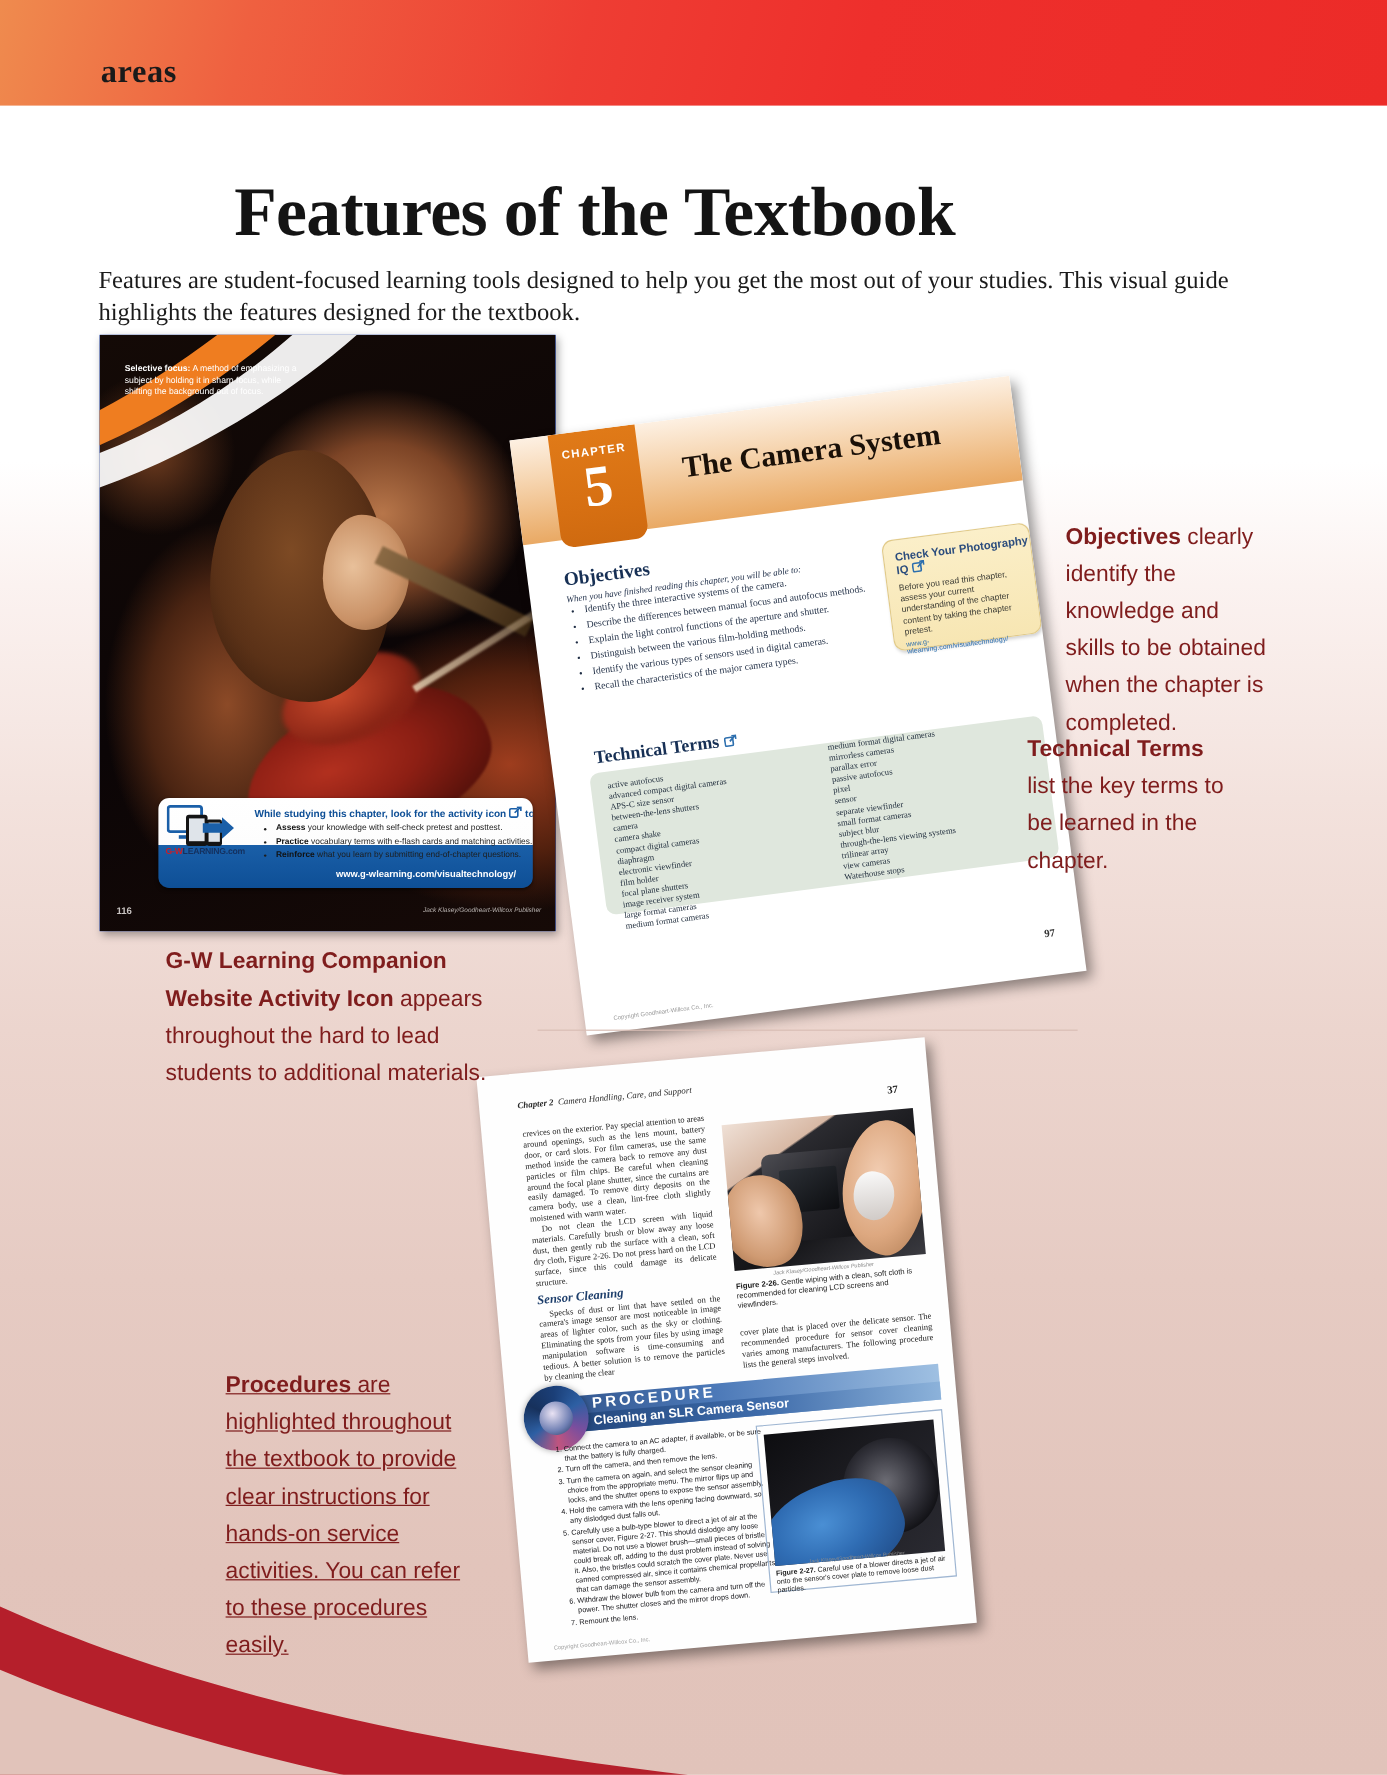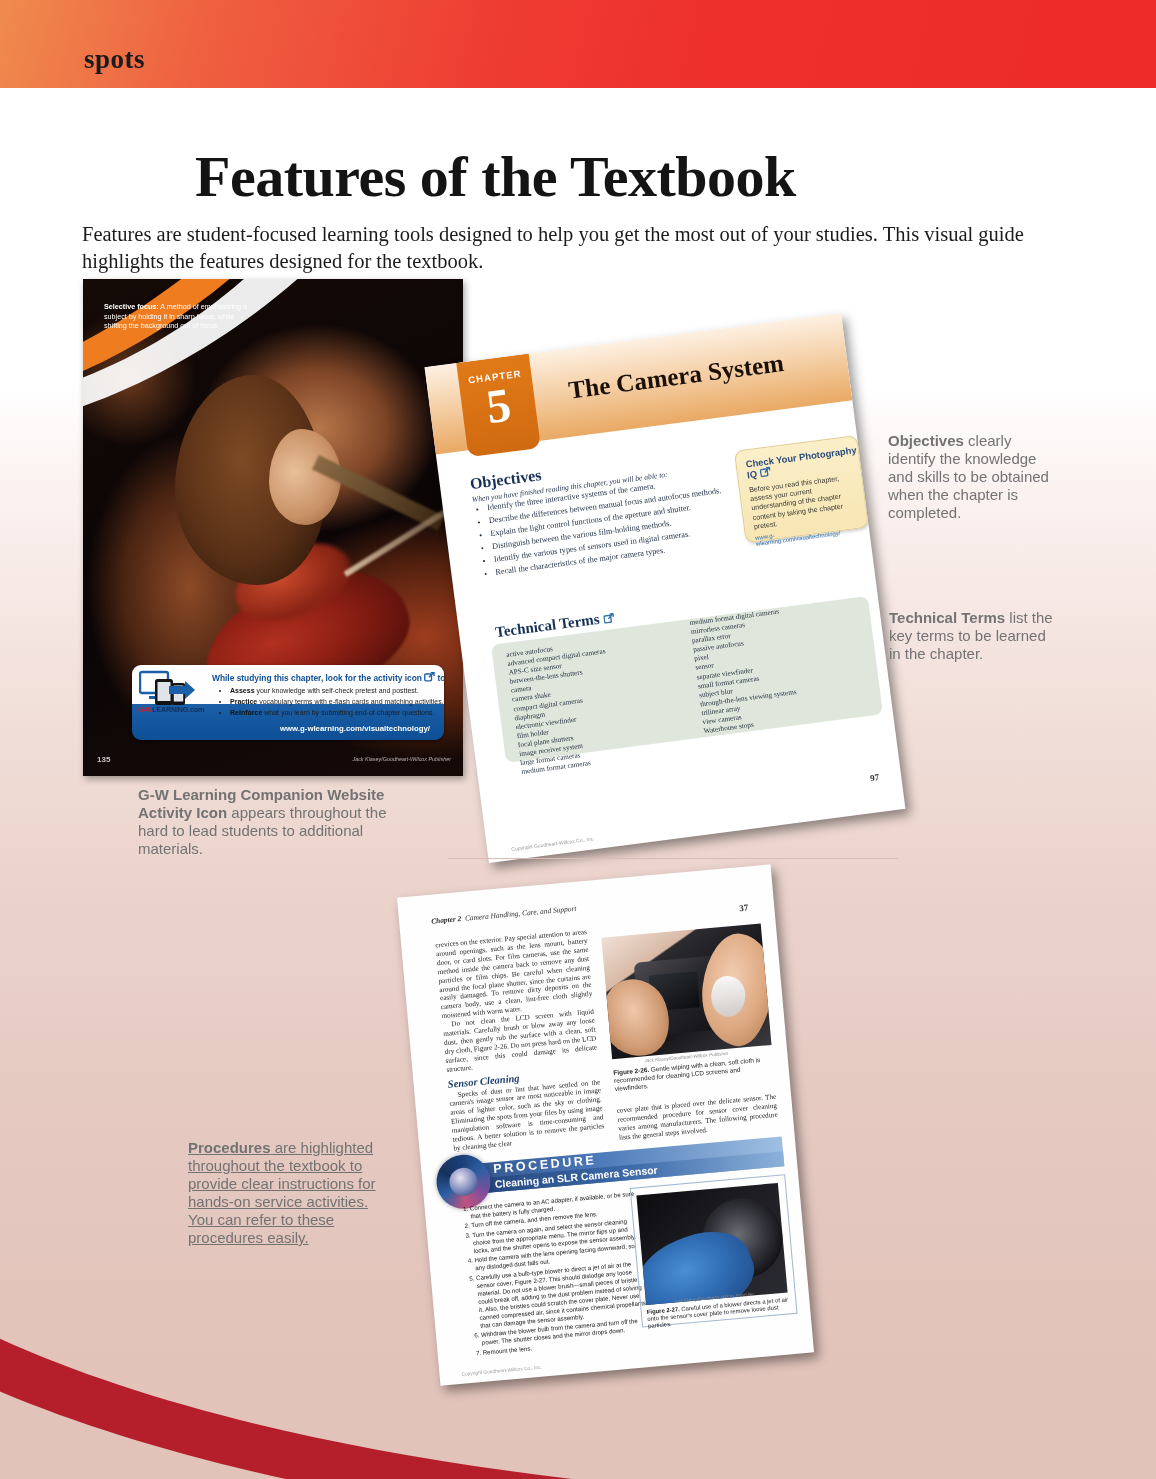--- a/index.html
+++ b/index.html
@@ -200,34 +200,34 @@
     border-radius:50% 46% 40% 52%;transform:rotate(-16deg);}
   .pr-photo2 .ring{position:absolute;left:62px;top:12px;width:80px;height:80px;border-radius:50%;
     background:radial-gradient(circle at 45% 45%,#6c6c74 0%,#32323a 45%,#101014 75%);}
   .pr-cap2{position:absolute;left:212px;top:432px;width:142px;font-size:5.9px;line-height:7.2px;color:#1b1b1b;}
   .pr-cap2 b{font-weight:bold;}
   .pr-credit2{position:absolute;left:240px;top:424px;font-size:4.4px;font-style:italic;color:#8b8b8b;}
   .pr-copy{position:absolute;left:22px;bottom:7px;font-size:4.8px;color:#a0a0a0;}
   .pr-frame{position:absolute;left:206px;top:310px;width:154px;height:138px;border:1px solid #9fb6d2;}
 
   
-  .callout{position:absolute;color:#737373;font-size:15px;line-height:18px;}
+  .callout{position:absolute;color:#7f1d1d;font-size:19px;line-height:31px;}
   .callout b{font-weight:bold;}
   #co-objectives{left:888px;top:432px;width:168px;}
-  #co-techterms{left:889px;top:609px;width:172px;}
+  #co-techterms{left:856px;top:609px;width:172px;}
   #co-gw{left:138px;top:786px;width:272px;}
   #co-proc{left:188px;top:1139px;width:200px;text-decoration:underline;}
 
   .divider{position:absolute;left:448px;top:858px;width:450px;height:1px;background:#d9bdb5;}
 </style>
 </head>
 <body>
 
 <div class="topband"></div>
-<div class="folio">spots</div>
+<div class="folio">areas</div>
 
 <h1 class="pagetitle">Features of the Textbook</h1>
 <p class="intro">Features are student-focused learning tools designed to help you get the most out of your studies. This visual guide highlights the features designed for the textbook.</p>
 
 <div class="violinpage">
   <div class="vp-photo">
     <div class="vp-bg"></div>
     <div class="vp-violin"></div>
     <div class="vp-violin2"></div>
     <div class="vp-head"></div>
@@ -264,21 +264,21 @@
       <span>to:</span>
     </div>
     <ul class="gw-list">
       <li><b>Assess</b><span> your knowledge with self-check pretest and posttest.</span></li>
       <li><b>Practice</b><span> vocabulary terms with e-flash cards and matching activities.</span></li>
       <li><b>Reinforce</b><span> what you learn by submitting end-of-chapter questions.</span></li>
     </ul>
     <div class="gw-url">www.g-wlearning.com/visualtechnology/</div>
   </div>
 
-  <div class="vp-folio">135</div>
+  <div class="vp-folio">116</div>
   <div class="vp-credit">Jack Klasey/Goodheart-Willcox Publisher</div>
 </div>
 
 <div class="ch5wrap">
  <div class="ch5page">
   <div class="ch5banner"></div>
   <div class="ch5tab">
     <div class="w">CHAPTER</div>
     <div class="n">5</div>
   </div>

